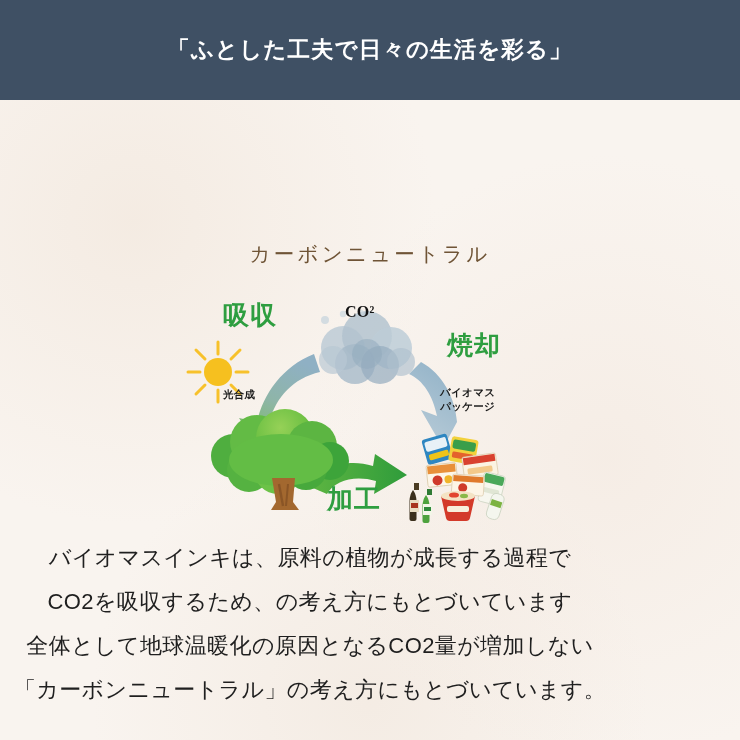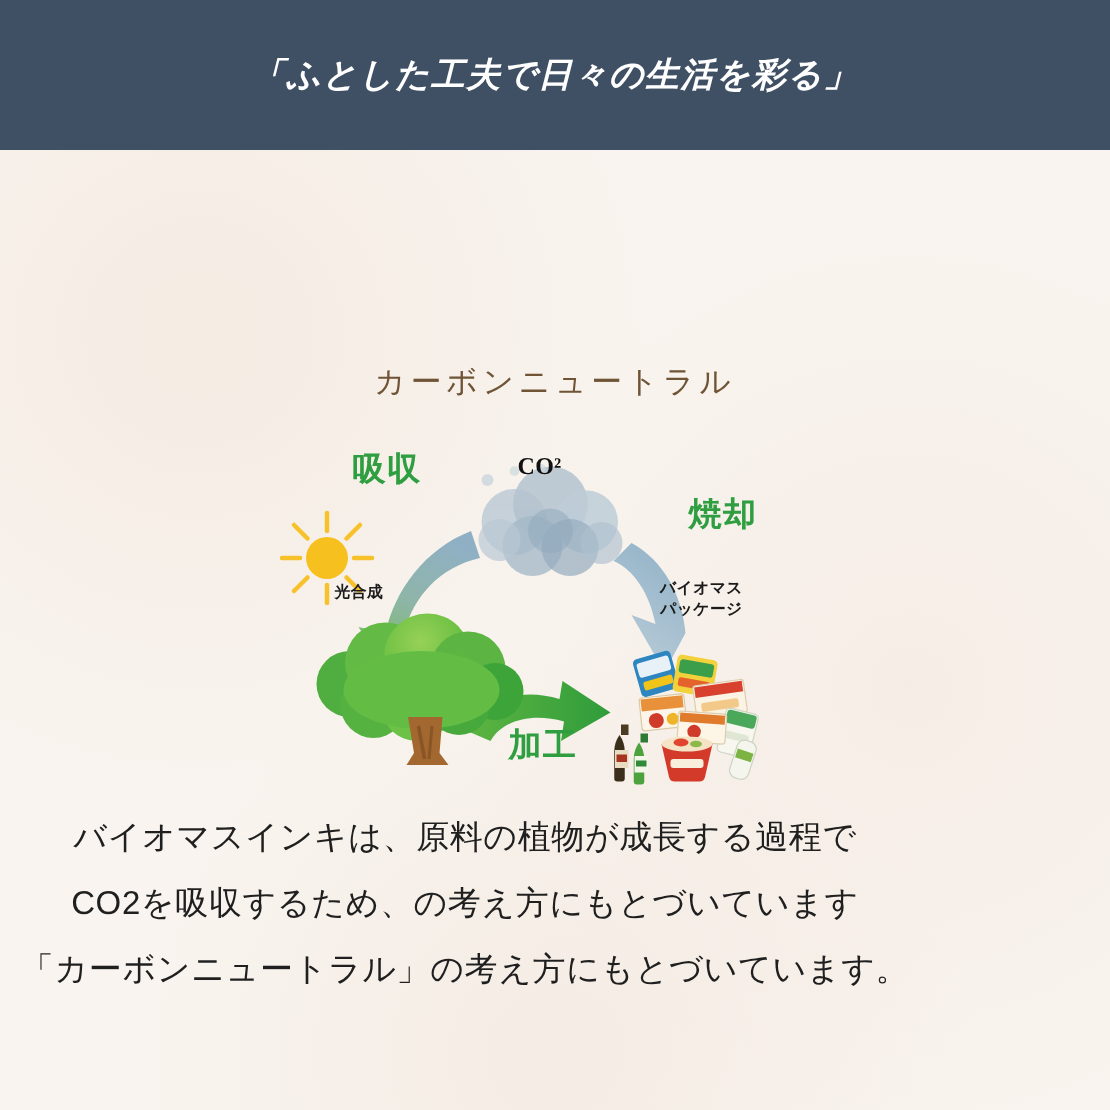--- a/index.html
+++ b/index.html
@@ -31,21 +31,20 @@
     position: absolute;
     left: 0; top: 0;
     width: 740px;
     height: 100px;
     background: #3f5064;
     display: flex;
     flex-direction: column;
     align-items: center;
     justify-content: center;
     box-sizing: border-box;
-    font-style: italic;
   }
   .header-line {
     color: #ffffff;
     font-size: 22.5px;
     font-weight: bold;
     letter-spacing: 1.1px;
     line-height: 1.42;
     white-space: nowrap;
     text-align: center;
   }
@@ -99,23 +98,22 @@
   }
 
   
   .lbl {
     position: absolute;
     white-space: nowrap;
     font-weight: bold;
   }
   .lbl-green {
     color: #2e9e40;
-    font-size: 22px;
+    font-size: 26px;
     letter-spacing: 1px;
-    margin-left: 12px;
   }
   .lbl-black {
     color: #1b1b1b;
     font-weight: bold;
   }
   .lbl-kyushu { left: 48px;  top: 58px; }
   .lbl-shokyaku { left: 272px; top: 88px; }
   .lbl-kako { left: 152px; top: 242px; }
   .lbl-kogosei {
     left: 48px; top: 148px;
@@ -343,16 +341,17 @@
     <div class="lbl lbl-black lbl-co2">CO²</div>
     <div class="lbl lbl-black lbl-pkg">
       <div>バイオマス</div>
       <div>パッケージ</div>
     </div>
   </div>
 
   <div class="body-block">
     <div class="body-line">バイオマスインキは、原料の植物が成長する過程で</div>
     <div class="body-line">CO2を吸収するため、の考え方にもとづいています</div>
+    <div class="body-line">全体として地球温暖化の原因となるCO2量が増加しない</div>
     <div class="body-line">「カーボンニュートラル」の考え方にもとづいています。</div>
   </div>
 
 </div>
 
 </body></html>

